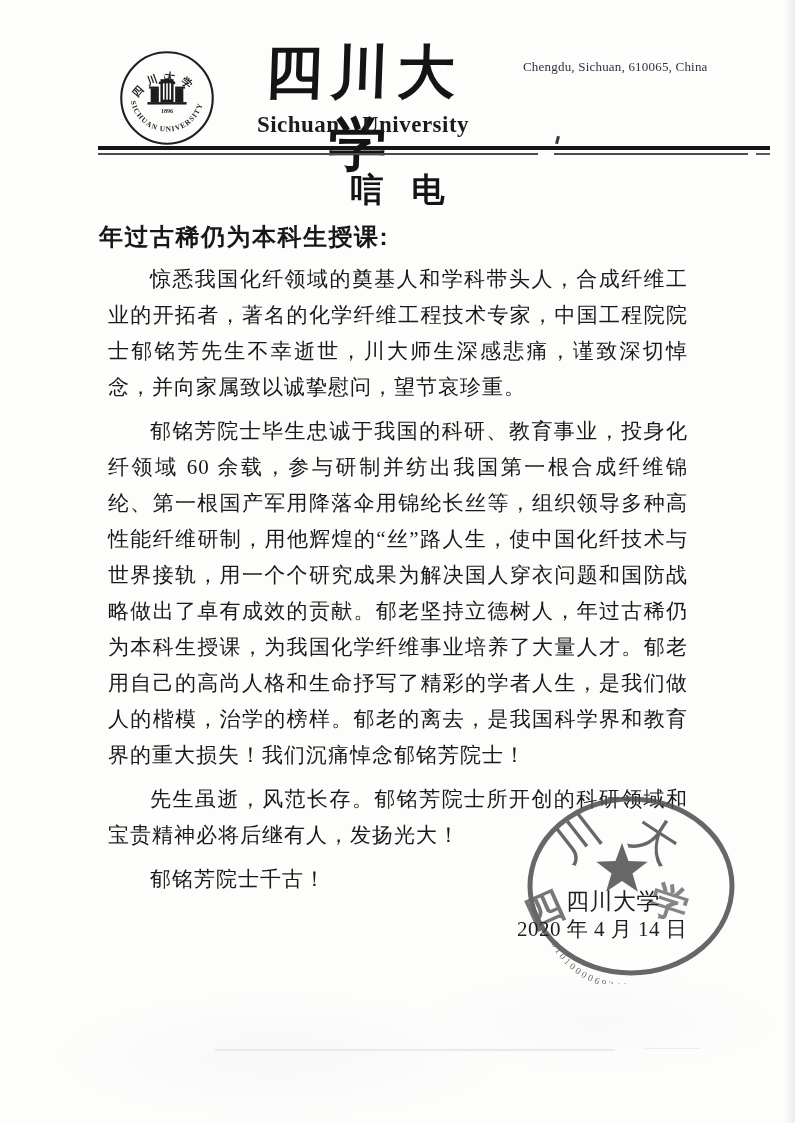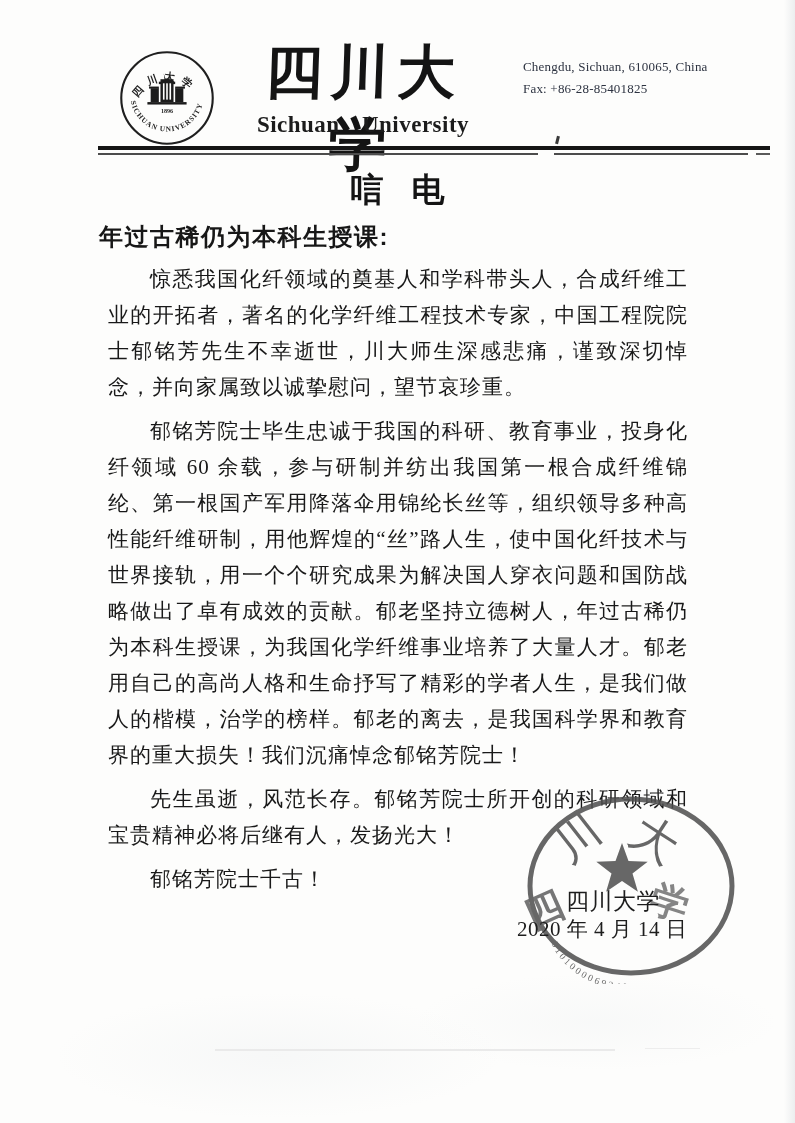--- a/index.html
+++ b/index.html
@@ -94,21 +94,20 @@
       <rect x="63" y="42" width="2" height="20" fill="#fdfdfc"></rect>
     </g>
     <text x="60" y="78" text-anchor="middle" font-size="7.5" font-weight="bold" fill="#1c1c1c">1896</text>
   </svg>
 
   <div class="brand-cn">四川大学</div>
   <div class="brand-en">Sichuan University</div>
 
   <div class="address">
     <div>Chengdu, Sichuan, 610065, China</div>
-    <div>Fax: +86-28-85401825</div>
   </div>
 
   <div class="rule-thick"></div>
   <div class="rule-thin"></div>
   <div class="rule-thin2"></div>
   <div class="rule-gap"></div>
   <div class="tick-mark"></div>
 
   <div class="title">
     <span>唁</span>

